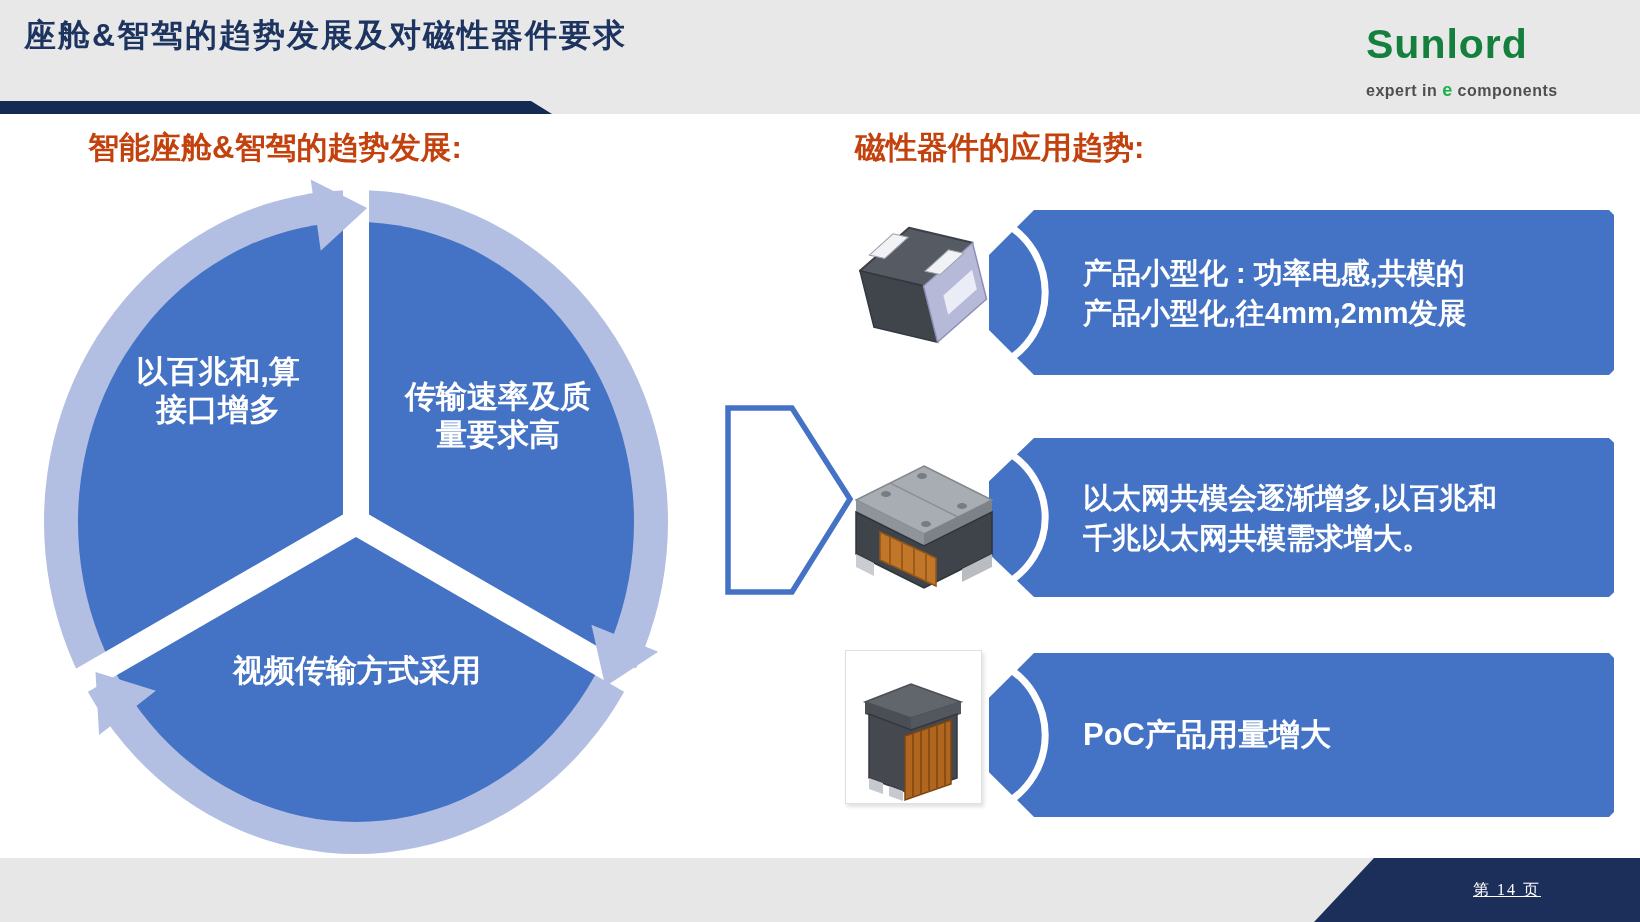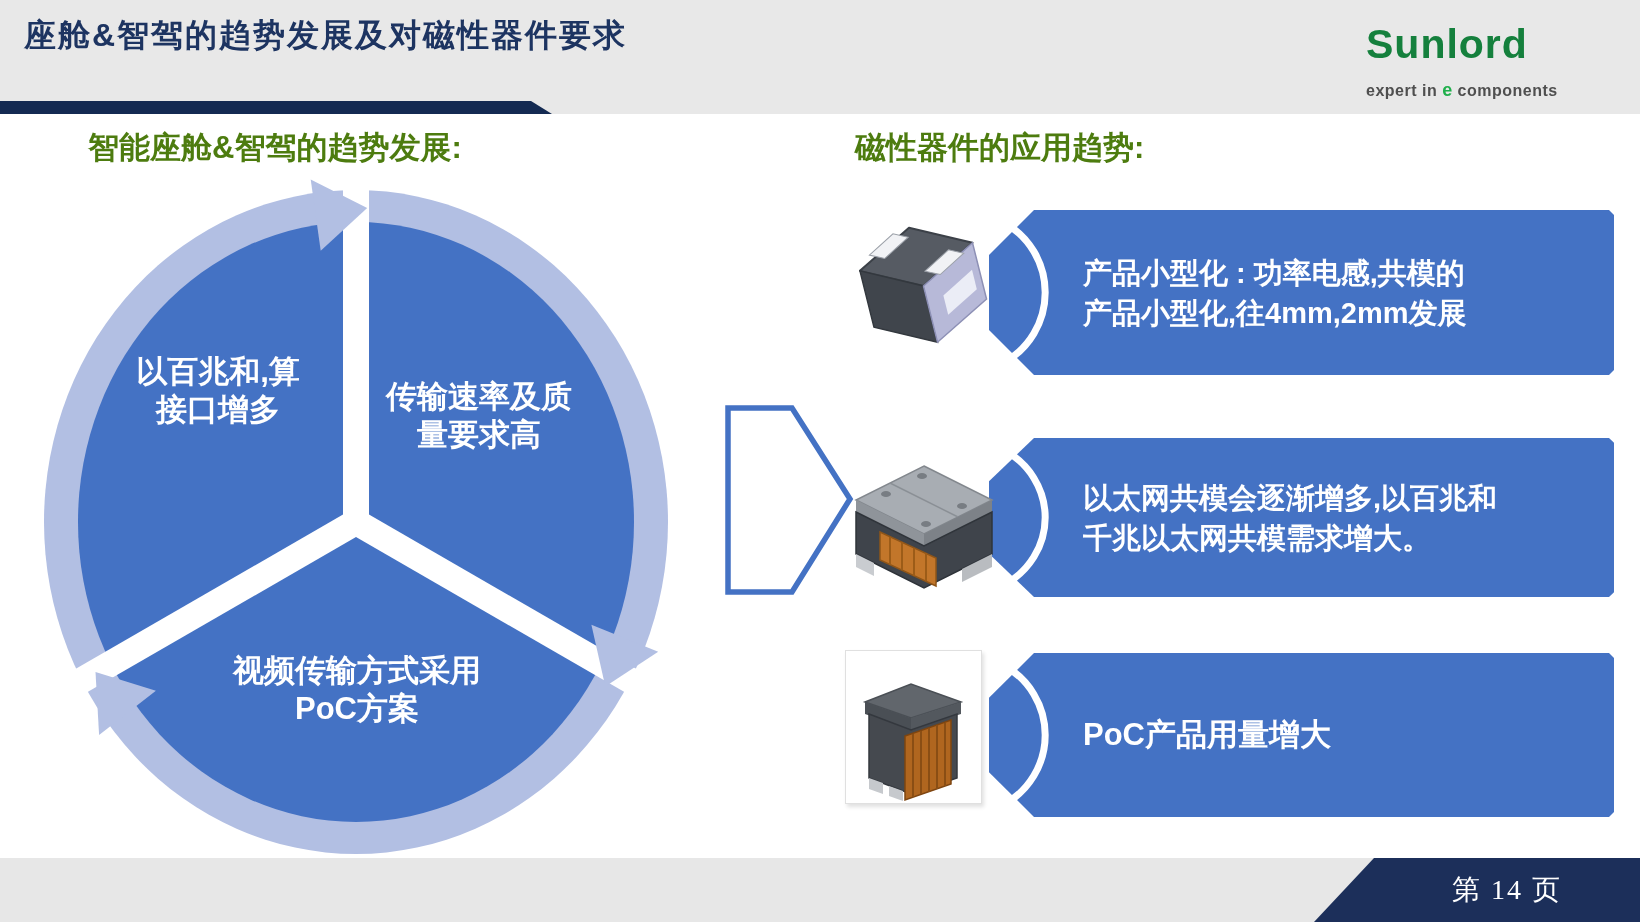--- a/index.html
+++ b/index.html
@@ -15,31 +15,31 @@
   }
   .accent-bar{
     position:absolute;left:0;top:101px;width:552px;height:13px;background:#142a52;
     clip-path:polygon(0 0,531px 0,552px 13px,0 13px);
   }
   .logo{position:absolute;left:1366px;top:22px;width:200px;text-align:left;}
   .logo-brand{font-size:41px;font-weight:800;color:#15803d;letter-spacing:1px;line-height:44px;}
   .logo-tagline{font-size:16px;font-weight:700;color:#4f4f4f;letter-spacing:.5px;margin-top:14px;}
   .logo-tagline .green-e{color:#1faf4b;font-weight:800;font-size:18px;}
   
-  .section-heading{position:absolute;top:127px;font-size:31px;font-weight:800;color:#4d7c0f;white-space:nowrap;}
+  .section-heading{position:absolute;top:127px;font-size:31px;font-weight:800;color:#c2410c;white-space:nowrap;}
   .heading-left{left:88px;}
   .heading-right{left:855px;}
   
   .cycle-svg{position:absolute;left:38px;top:182px;width:640px;height:680px;overflow:visible;}
   .wedge-label{
     position:absolute;color:#ffffff;font-weight:800;text-align:center;
     font-size:31px;line-height:38px;white-space:nowrap;
   }
   .wedge1{left:88px;top:353px;width:260px;}
-  .wedge2{left:356px;top:378px;width:246px;}
+  .wedge2{left:375px;top:378px;width:246px;}
   .wedge3{left:198px;top:652px;width:318px;}
   
   .chevron-svg{position:absolute;left:721px;top:401px;width:136px;height:198px;}
   
   .banner{position:absolute;left:988px;width:627px;}
   .banner-shape{position:absolute;left:0;top:0;width:100%;height:100%;}
   .banner-text{
     position:absolute;left:0;top:0;width:100%;height:100%;box-sizing:border-box;
     padding-left:95px;padding-right:26px;display:flex;flex-direction:column;justify-content:center;
     color:#ffffff;font-weight:800;font-size:29px;line-height:40px;white-space:nowrap;
@@ -54,21 +54,21 @@
     position:absolute;left:845px;top:650px;width:135px;height:152px;background:#ffffff;
     border:1px solid #e0e0e0;box-shadow:2px 3px 4px rgba(0,0,0,.12);
   }
   
   .footer-band{position:absolute;left:0;top:858px;width:1640px;height:64px;background:#e7e7e7;}
   .footer-flag{
     position:absolute;left:1314px;top:858px;width:326px;height:64px;background:#1c2f5a;
     clip-path:polygon(60px 0,100% 0,100% 100%,0 100%);
     display:flex;align-items:center;justify-content:center;box-sizing:border-box;padding-left:60px;
   }
-  .page-label{color:#ffffff;font-size:28px;font-family:"Liberation Serif","DejaVu Serif",serif;letter-spacing:2px;}
+  .page-label{color:#ffffff;font-size:16px;font-family:"Liberation Serif","DejaVu Serif",serif;letter-spacing:2px;text-decoration:underline;}
 </style>
 </head>
 <body>
 
 <div class="slide">
 
   <div class="header-band"></div>
   <div class="slide-title">座舱&amp;智驾的趋势发展及对磁性器件要求</div>
   <div class="accent-bar"></div>
 
@@ -98,21 +98,20 @@
   <div class="wedge-label wedge1">
     <div>以百兆和,算</div>
     <div>接口增多</div>
   </div>
   <div class="wedge-label wedge2">
     <div>传输速率及质</div>
     <div>量要求高</div>
   </div>
   <div class="wedge-label wedge3">
     <div>视频传输方式采用</div>
-    <div>PoC方案</div>
   </div>
 
   <svg class="chevron-svg" viewBox="0 0 136 198">
     <polygon points="7,7 71,7 129,98 71,191 7,191" fill="none" stroke="#4472c4" stroke-width="5.5" stroke-linejoin="miter"></polygon>
   </svg>
 
   <div class="banner banner1">
     <svg class="banner-shape" viewBox="0 0 627 167" preserveAspectRatio="none">
       <path d="M 46 1 L 621 1 L 626 6 L 626 161 L 621 166 L 46 166 L 1 121 L 1 46 Z" fill="#4472c4"></path>
       <path d="M 15 13 A 80 80 0 0 1 15 154" fill="none" stroke="#ffffff" stroke-width="7"></path>

